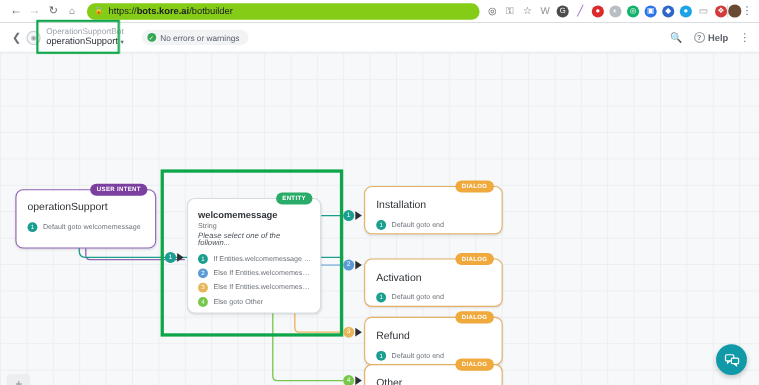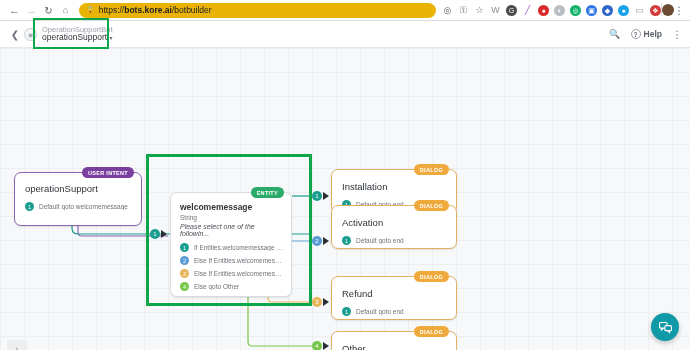--- a/index.html
+++ b/index.html
@@ -23,21 +23,21 @@
     width: 17px; height: 17px;
     display: flex; align-items: center; justify-content: center;
     color: #5f6368;
     font-size: 11px;
     flex: 0 0 auto;
   }
   .nav-btn.disabled { color: #bdc1c6; }
   .omnibox {
     flex: 1 1 auto;
     height: 15px;
-    background: #eab308;
+    background: #84cc16;
     border-radius: 8px;
     margin-left: 5px;
     display: flex;
     align-items: center;
     padding: 0 7px;
     gap: 4px;
     min-width: 0;
   }
   .omnibox .lock { font-size: 7px; color: #5f6368; }
   .omnibox .url {
@@ -160,21 +160,21 @@
   #intent-node {
     left: 14px; top: 124px; width: 128px; height: 54px;
     border: 1px solid #8e63b5;
     padding: 10px 10px 0 10px;
   }
   #intent-node .badge { background: #7b3fa0; }
   #intent-node .node-title { margin-bottom: 8px; }
 
   
   #entity-node {
-    left: 170px; top: 144px; width: 122px; height: 105px;
+    left: 170px; top: 132px; width: 122px; height: 105px;
     border: 1px solid #d7dde1;
     padding: 9px 8px 12px 9px;
   }
   #entity-node .badge { background: #2aab6a; }
   #entity-node .e-name { font-size: 8.5px; color: #2f3439; font-weight: 700; }
   #entity-node .e-type { font-size: 6.5px; color: #6d737a; margin-top: 2px; }
   #entity-node .e-prompt { font-size: 7px; color: #4b5158; font-style: italic; margin-top: 2px; }
   #entity-node .cond-list { margin-top: 6px; display: flex; flex-direction: column; gap: 4px; }
 
   
@@ -252,20 +252,24 @@
 <div class="appbar">
   <div class="appbar-back">❮</div>
   <div class="bot-avatar">◉</div>
   <div class="bot-block">
     <div class="bot-name">OperationSupportBot</div>
     <div class="bot-sub">
       <span>operationSupport</span>
       <span class="caret">▾</span>
     </div>
   </div>
+  <div class="status-pill">
+    <span class="chk">✓</span>
+    <span class="txt">No errors or warnings</span>
+  </div>
   <div class="appbar-right">
     <div class="ab-search">🔍</div>
     <div class="ab-help">
       <span class="qmark">?</span>
       <span>Help</span>
     </div>
     <div class="ab-dots">⋮</div>
   </div>
 </div>
 
@@ -325,31 +329,31 @@
       <div class="node dialog-node" style="top: 121px;">
         <div class="badge">DIALOG</div>
         <div class="node-title">Installation</div>
         <div class="row">
           <span class="dot" style="background: rgb(26, 158, 143);">1</span>
           <span class="row-txt">Default goto end</span>
         </div>
       </div>
       <div style="position: absolute; left: 312px; top: 143px; width: 10px; height: 10px; border-radius: 50%; background: rgb(26, 158, 143); color: rgb(255, 255, 255); font-size: 6px; display: flex; align-items: center; justify-content: center;">1</div>
       <div style="position: absolute; left: 323px; top: 144px; width: 0px; height: 0px; border-top: 4px solid transparent; border-bottom: 4px solid transparent; border-left: 6px solid rgb(43, 47, 51);"></div>
-      <div class="node dialog-node" style="top: 157px;">
+      <div class="node dialog-node" style="top: 187px;">
         <div class="badge">DIALOG</div>
         <div class="node-title">Activation</div>
         <div class="row">
           <span class="dot" style="background: rgb(26, 158, 143);">1</span>
           <span class="row-txt">Default goto end</span>
         </div>
       </div>
       <div style="position: absolute; left: 312px; top: 188px; width: 10px; height: 10px; border-radius: 50%; background: rgb(91, 155, 213); color: rgb(255, 255, 255); font-size: 6px; display: flex; align-items: center; justify-content: center;">2</div>
       <div style="position: absolute; left: 323px; top: 189px; width: 0px; height: 0px; border-top: 4px solid transparent; border-bottom: 4px solid transparent; border-left: 6px solid rgb(43, 47, 51);"></div>
-      <div class="node dialog-node" style="top: 228px;">
+      <div class="node dialog-node" style="top: 240px;">
         <div class="badge">DIALOG</div>
         <div class="node-title">Refund</div>
         <div class="row">
           <span class="dot" style="background: rgb(26, 158, 143);">1</span>
           <span class="row-txt">Default goto end</span>
         </div>
       </div>
       <div style="position: absolute; left: 312px; top: 249px; width: 10px; height: 10px; border-radius: 50%; background: rgb(232, 182, 90); color: rgb(255, 255, 255); font-size: 6px; display: flex; align-items: center; justify-content: center;">3</div>
       <div style="position: absolute; left: 323px; top: 250px; width: 0px; height: 0px; border-top: 4px solid transparent; border-bottom: 4px solid transparent; border-left: 6px solid rgb(43, 47, 51);"></div>
       <div class="node dialog-node" style="top: 283px;">

